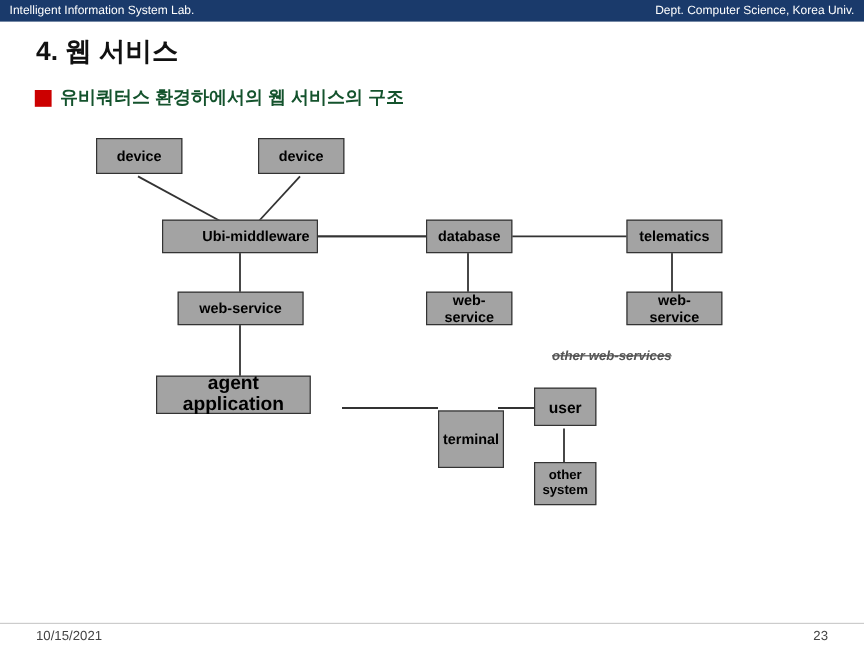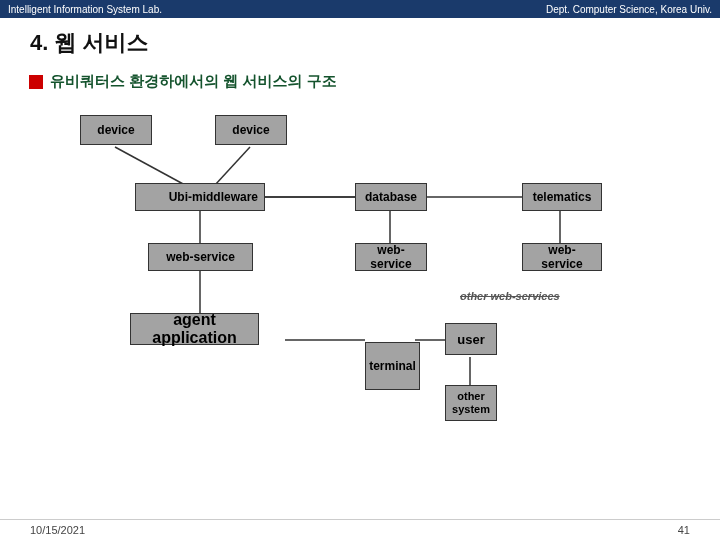--- a/index.html
+++ b/index.html
@@ -209,14 +209,14 @@
   </div>
 
   <div class="box" style="left:415px; top:290px; width:52px; height:36px; font-size:11px; font-weight:bold; text-align:center; line-height:1.2;">
     <span>other system</span>
   </div>
 
 </div>
 
 <div class="footer">
   <span>10/15/2021</span>
-  <span>41</span>
+  <span>23</span>
 </div>
 
 </body></html>

